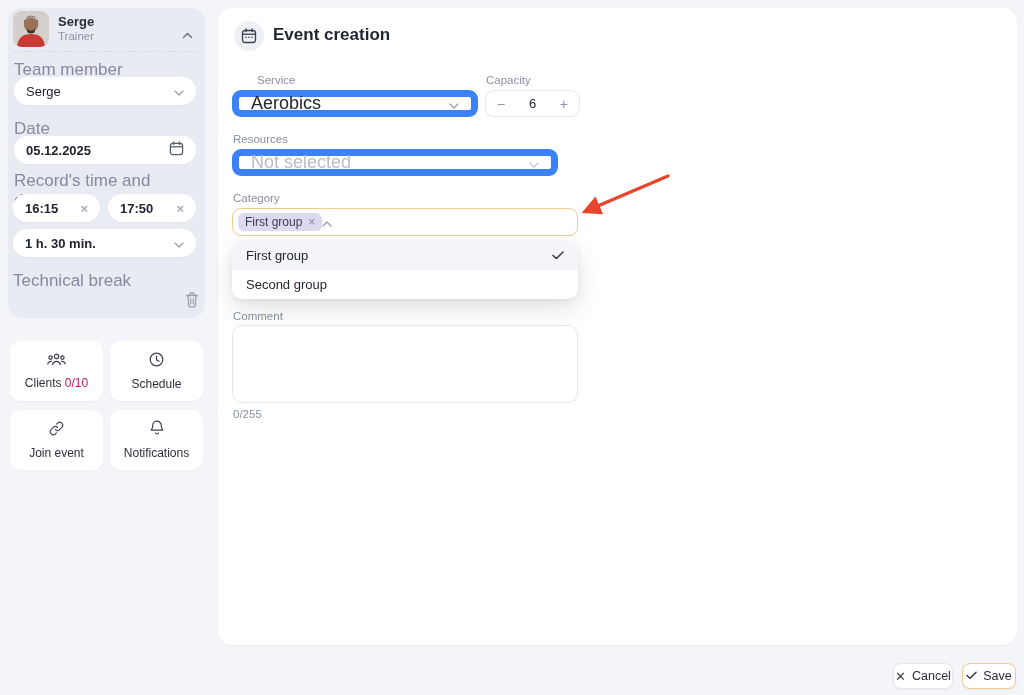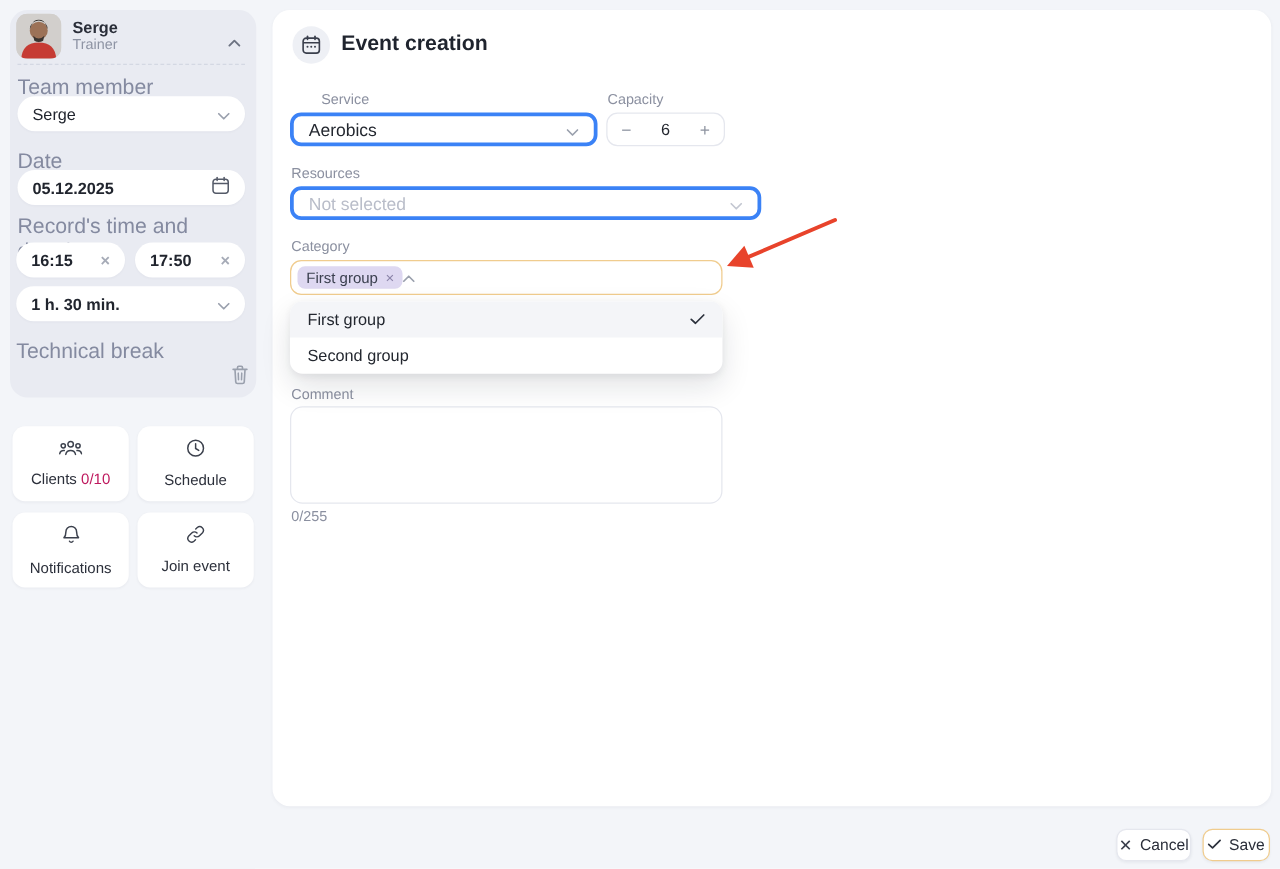--- a/index.html
+++ b/index.html
@@ -45,22 +45,22 @@
     position:absolute; left:218px; top:8px; width:799px; height:637px;
     background:#fff; border-radius:14px;
     box-shadow:0 1px 3px rgba(25,30,50,0.04);
   }
   .m-abs { position:absolute; }
   .hdr-icon { left:16px; top:13px; width:30px; height:30px; border-radius:50%;
     background:#eef0f5; display:flex; align-items:center; justify-content:center; }
   .page-title { left:55px; top:17px; font-size:17px; font-weight:700; color:#1f242e; }
   .fld-label { font-size:11.5px; color:#8b90a0; }
   .select {
-    background:#fff; border:3px solid #3b82f6; border-radius:9px; height:27px;
-    display:flex; align-items:center; padding:0 12px; font-size:14px; color:#23272f; cursor:pointer;
+    background:#fff; border:7px solid #3b82f6; border-radius:9px; height:27px;
+    display:flex; align-items:center; padding:0 12px; font-size:18px; color:#23272f; cursor:pointer;
   }
   .select .spacer { flex:1; }
   .placeholder { color:#b9bdc9; }
   .stepper {
     left:267px; top:82px; width:95px; height:27px;
     border:1px solid #e5e7ee; border-radius:9px; background:#fff;
     display:flex; align-items:center; justify-content:space-between; padding:0 11px;
     font-size:13px;
   }
   .step-btn { color:#8d93a0; font-size:14px; cursor:pointer; }
@@ -207,35 +207,35 @@
     <span>
       <svg width="15" height="15" viewBox="0 0 15 15" fill="none" stroke="#3c414d" stroke-width="1.2" stroke-linecap="round">
           <circle cx="7.5" cy="7.5" r="6.3"></circle>
           <path d="M7.5 4 v3.8 l2.5 1.5"></path>
         </svg>
     </span>
     <span class="card-label">Schedule</span>
   </div>
   <div class="card">
     <span>
+      <svg width="15" height="15" viewBox="0 0 16 16" fill="none" stroke="#3c414d" stroke-width="1.2" stroke-linecap="round">
+          <path d="M6.8 9.2 a3.2 3.2 0 0 0 4.5 0 l2.6 -2.6 a3.2 3.2 0 0 0 -4.5 -4.5 l-1.3 1.3"></path>
+          <path d="M9.2 6.8 a3.2 3.2 0 0 0 -4.5 0 l-2.6 2.6 a3.2 3.2 0 0 0 4.5 4.5 l1.3 -1.3"></path>
+        </svg>
+    </span>
+    <span class="card-label">Join event</span>
+  </div>
+  <div class="card">
+    <span>
       <svg width="14" height="16" viewBox="0 0 14 16" fill="none" stroke="#3c414d" stroke-width="1.2" stroke-linecap="round" stroke-linejoin="round">
           <path d="M7 1.2 a4.3 4.3 0 0 0 -4.3 4.3 c0 3.2 -1.5 4.6 -1.5 4.6 h11.6 s-1.5 -1.4 -1.5 -4.6 a4.3 4.3 0 0 0 -4.3 -4.3 Z"></path>
           <path d="M5.6 13 a1.6 1.6 0 0 0 2.8 0"></path>
         </svg>
     </span>
     <span class="card-label">Notifications</span>
-  </div>
-  <div class="card">
-    <span>
-      <svg width="15" height="15" viewBox="0 0 16 16" fill="none" stroke="#3c414d" stroke-width="1.2" stroke-linecap="round">
-          <path d="M6.8 9.2 a3.2 3.2 0 0 0 4.5 0 l2.6 -2.6 a3.2 3.2 0 0 0 -4.5 -4.5 l-1.3 1.3"></path>
-          <path d="M9.2 6.8 a3.2 3.2 0 0 0 -4.5 0 l-2.6 2.6 a3.2 3.2 0 0 0 4.5 4.5 l1.3 -1.3"></path>
-        </svg>
-    </span>
-    <span class="card-label">Join event</span>
   </div>
 </div>
 
 <div class="main">
 
   <div class="m-abs hdr-icon">
     <svg width="16" height="16" viewBox="0 0 16 16">
         <rect x="1.5" y="2.5" width="13" height="12" rx="2.5" fill="none" stroke="#3a3f4c" stroke-width="1.3"></rect>
         <line x1="1.5" y1="6.2" x2="14.5" y2="6.2" stroke="#3a3f4c" stroke-width="1.3"></line>
         <line x1="5" y1="1" x2="5" y2="3.6" stroke="#3a3f4c" stroke-width="1.3" stroke-linecap="round"></line>
@@ -259,21 +259,21 @@
   </div>
 
   <div class="m-abs fld-label" style="left:268px; top:66px;">Capacity</div>
   <div class="m-abs stepper">
     <span class="step-btn">−</span>
     <span class="step-val">6</span>
     <span class="step-btn">+</span>
   </div>
 
   <div class="m-abs fld-label" style="left:15px; top:125px;">Resources</div>
-  <div class="m-abs select" style="left:14px; top:141px; width:377px;">
+  <div class="m-abs select" style="left:14px; top:141px; width:326px;">
     <span class="placeholder">Not selected</span>
     <span class="spacer"></span>
     <span>
       <svg width="10" height="6" viewBox="0 0 10 6">
           <path d="M1 1 L5 5 L9 1" stroke="#c3c7d1" stroke-width="1.4" fill="none" stroke-linecap="round" stroke-linejoin="round"></path>
         </svg>
     </span>
   </div>
 
   <div class="m-abs fld-label" style="left:15px; top:184px;">Category</div>

